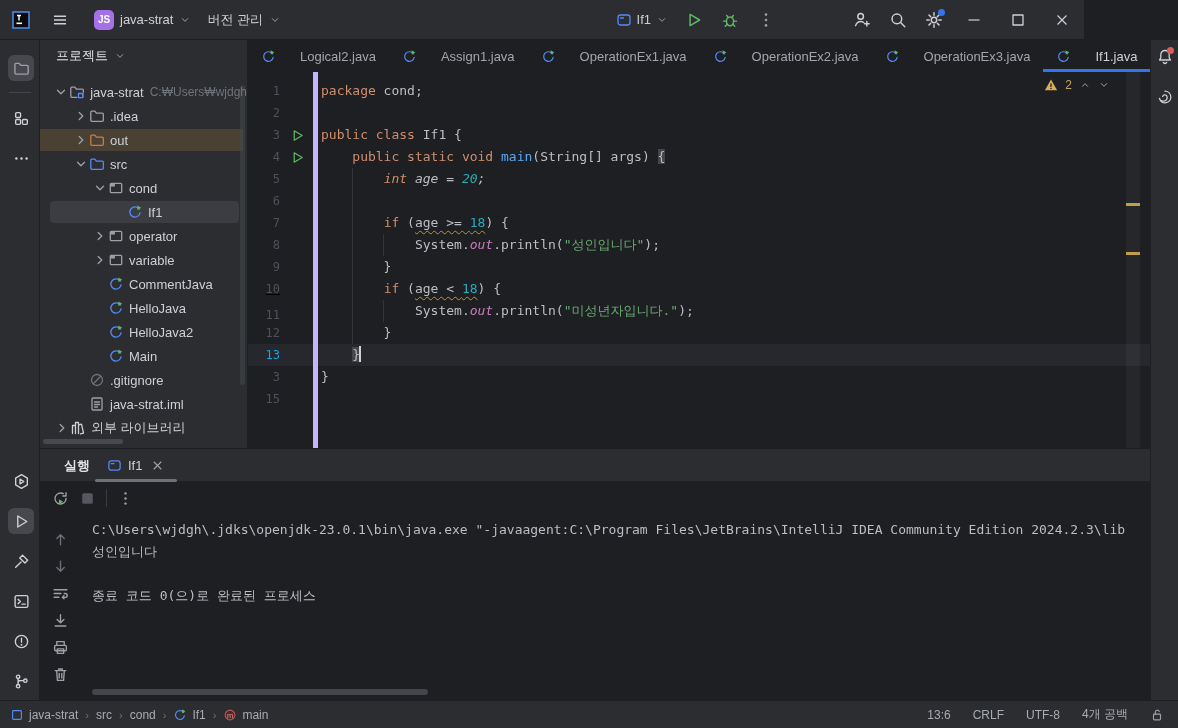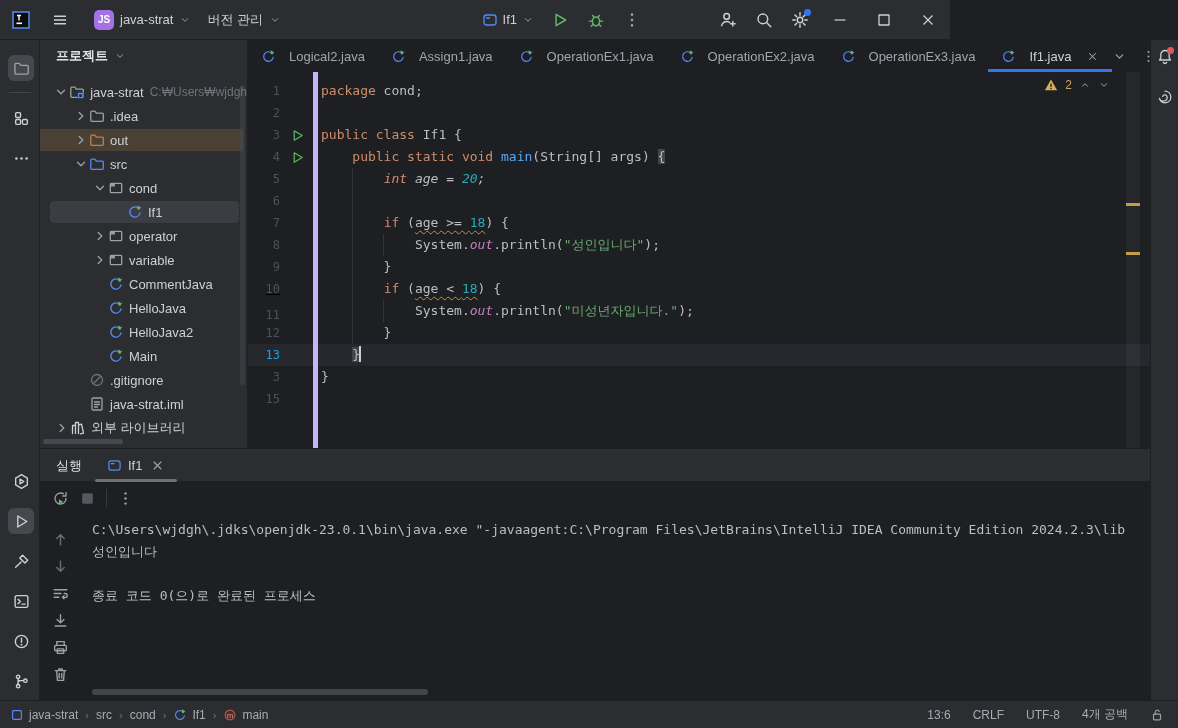--- a/index.html
+++ b/index.html
@@ -2,21 +2,21 @@
 <html><head>
 <meta charset="utf-8">
 <style>
   html,body{margin:0;padding:0;width:1178px;height:728px;background:#1E1F22;overflow:hidden;
     font-family:"Liberation Sans",sans-serif;-webkit-font-smoothing:antialiased;}
   *{box-sizing:border-box;}
   .ic svg{width:100%;height:100%;display:block;}
   .ic{display:inline-block;flex:none;}
 
   
-  #titlebar{position:absolute;left:0;top:0;width:950px;height:40px;background:#2B2D30;
+  #titlebar{position:absolute;left:0;top:0;width:1084px;height:40px;background:#2B2D30;
     display:flex;align-items:center;border-bottom:1px solid #1E1F22;}
   .tb-ic{width:18px;height:18px;}
   .tb-btn{width:16px;height:16px;margin:0 0 0 22px;cursor:pointer;}
   #logo{margin-left:12px;}
   .widget{display:flex;align-items:center;gap:6px;padding:4px 8px;border-radius:6px;color:#CED0D6;font-size:13px;cursor:pointer;}
   #proj-widget{margin-left:18px;}
   .js-badge{width:20px;height:20px;border-radius:5px;background:#A571E6;color:#FFF;font-size:10px;font-weight:700;
     display:flex;align-items:center;justify-content:center;}
   .chev{width:12px;height:12px;}
   .tb-spacer{flex:1;}
@@ -30,36 +30,36 @@
 
   
   #left-stripe{position:absolute;left:0;top:40px;width:40px;height:660px;background:#2B2D30;border-right:1px solid #1E1F22;}
   .stripe-btn{position:absolute;left:8px;width:26px;height:26px;border-radius:6px;display:flex;align-items:center;justify-content:center;cursor:pointer;}
   .stripe-btn .ic{width:17px;height:17px;}
   .stripe-btn.sel{background:#46484D;}
   .stripe-div{position:absolute;left:9px;width:22px;height:1px;background:#43454A;}
 
   
   #project-panel{position:absolute;left:40px;top:40px;width:208px;height:408px;background:#2B2D30;border-right:1px solid #1E1F22;overflow:hidden;}
-  #proj-header{display:flex;align-items:center;gap:6px;height:32px;padding-left:16px;color:#DFE1E5;font-size:13px;font-weight:700;}
+  #proj-header{display:flex;align-items:center;gap:6px;height:32px;padding-left:16px;color:#DFE1E5;font-size:13px;font-weight:400;}
   #tree{position:absolute;left:0;top:32px;right:0;bottom:0;padding-top:8px;}
   .trow{position:relative;height:24px;display:flex;align-items:center;font-size:13px;color:#CED0D6;cursor:pointer;white-space:nowrap;}
   .trow .hl{position:absolute;top:1px;bottom:1px;border-radius:4px;z-index:0;}
   .trow.sel .hl{left:10px;right:8px;background:#3B3D42;}
   .trow.out .hl{left:0;right:4px;background:#4A4134;border-radius:0;}
   .trow>*{position:relative;z-index:1;}
   .tchev{width:16px;height:16px;}
   .ticon{width:16px;height:16px;margin-right:5px;}
   .thint{color:#6F737A;margin-left:6px;font-size:12px;}
   #tree-vscroll{position:absolute;right:2px;top:45px;width:5px;height:300px;background:#46484D;border-radius:3px;opacity:.55;}
   #tree-hscroll{position:absolute;left:3px;bottom:4px;width:80px;height:5px;background:#53565C;border-radius:3px;opacity:.7;}
 
   
   #tabbar{position:absolute;left:248px;top:40px;width:902px;height:32px;background:#1E1F22;display:flex;align-items:stretch;}
-  .tab{position:relative;display:flex;align-items:center;gap:13px;padding:0 13px;font-size:13px;color:#A2A5AB;cursor:pointer;}
+  .tab{position:relative;display:flex;align-items:center;gap:24px;padding:0 13px;font-size:13px;color:#A2A5AB;cursor:pointer;}
   .tab .ticon{margin:0;width:15px;height:15px;}
   .tab.active{color:#CED0D6;}
   .tab.active:after{content:"";position:absolute;left:0;right:0;bottom:0;height:3px;background:#3574F0;}
   .tab-close{width:13px;height:13px;margin-left:2px;}
   #tabbar-right{margin-left:auto;display:flex;align-items:center;gap:14px;padding-right:12px;}
   #tabbar-right .ic{width:15px;height:15px;cursor:pointer;}
 
   #editor{position:absolute;left:248px;top:72px;width:902px;height:376px;background:#1E1F22;
     font-family:"DejaVu Sans Mono","Liberation Mono",monospace;font-size:13px;}
   #gutter{position:absolute;left:0;top:0;width:65px;height:100%;}
@@ -84,21 +84,21 @@
   .ed-mark{position:absolute;right:10px;width:14px;height:3px;background:#C29E49;}
 
   
   #right-stripe{position:absolute;left:1150px;top:40px;width:28px;height:660px;background:#2B2D30;border-left:1px solid #1E1F22;}
   .rs-btn{position:absolute;left:5px;width:18px;height:18px;cursor:pointer;}
   .bell-dot{position:absolute;right:0px;top:-1px;width:7px;height:7px;border-radius:50%;background:#DB5C5C;}
 
   
   #runpanel{position:absolute;left:40px;top:448px;width:1110px;height:252px;background:#1E1F22;border-top:1px solid #1E1F22;}
   #run-header{position:absolute;left:0;top:0;right:0;height:33px;background:#2B2D30;border-bottom:1px solid #1E1F22;}
-  #run-title{position:absolute;left:16px;top:8px;font-size:13px;font-weight:400;color:#DFE1E5;}
+  #run-title{position:absolute;left:24px;top:8px;font-size:13px;font-weight:700;color:#DFE1E5;}
   #run-tab{position:absolute;left:53px;top:0;height:33px;display:flex;align-items:center;gap:6px;padding:0 14px;font-size:13px;color:#CED0D6;cursor:pointer;}
   #run-tab:after{content:"";position:absolute;left:2px;right:2px;bottom:0;height:3px;border-radius:2px;background:#6E7177;}
   #run-tab .ic{width:15px;height:15px;}
   #run-toolbar{position:absolute;left:12px;top:40px;display:flex;align-items:center;gap:10px;}
   #run-toolbar .ic{width:17px;height:17px;cursor:pointer;}
   .vsep{width:1px;height:18px;background:#393B40;}
   #run-side{position:absolute;left:12px;top:82px;display:flex;flex-direction:column;gap:10px;}
   #run-side .ic{width:17px;height:17px;cursor:pointer;}
   #console{position:absolute;left:52px;top:70px;right:0;bottom:12px;overflow:hidden;
     font-family:"DejaVu Sans Mono","Liberation Mono",monospace;font-size:13px;color:#BCBEC4;}

